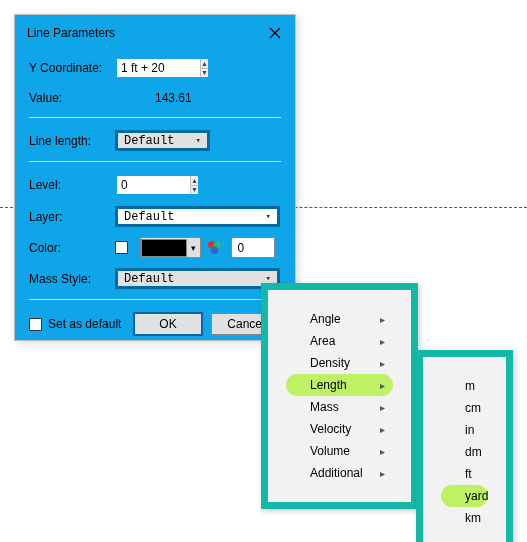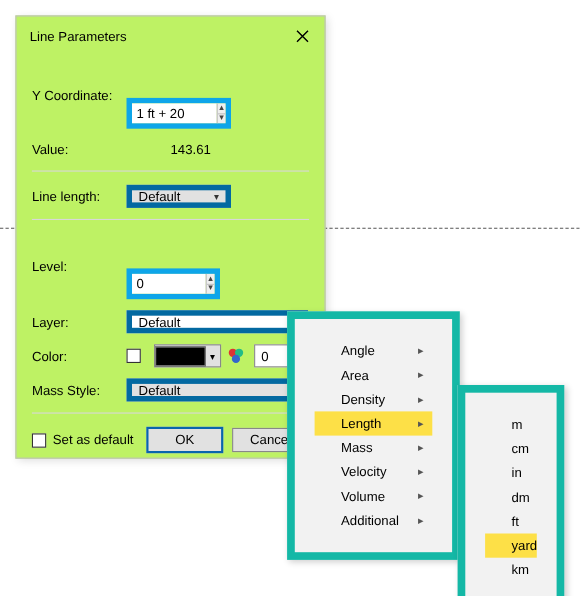--- a/index.html
+++ b/index.html
@@ -11,21 +11,21 @@
     width: 527px;
     height: 542px;
     position: relative;
     overflow: hidden;
   }
   .dialog {
     position: absolute;
     left: 14px;
     top: 14px;
     width: 282px;
-    background: #bef264;
+    background: #0ea5e9;
     border: 1px solid #bfbfbf;
     box-shadow: 2px 2px 8px rgba(0,0,0,0.15);
   }
   .titlebar {
     display: flex;
     align-items: center;
     justify-content: space-between;
     padding: 8px 10px 10px 12px;
   }
   .titlebar .title { font-size: 12px; }
@@ -43,22 +43,21 @@
   }
   .row .label { width: 86px; }
   .sep {
     border: none;
     border-top: 1px solid #d8d8d8;
     margin: 6px 0 12px 0;
   }
   .spinbox {
     display: flex;
     width: 95px;
-    border: 5px solid #0ea5e9;
-    margin-top: 32px;
+    border: 2px solid #0ea5e9;
   }
   .spinbox input {
     flex: 1 1 auto;
     min-width: 0;
     border: none;
     outline: none;
     font: inherit;
     padding: 2px 4px;
     height: 18px;
   }
@@ -72,23 +71,24 @@
     flex: 1;
     display: flex; align-items: center; justify-content: center;
     font-size: 7px; line-height: 1;
     color: #444;
   }
   .spinbtns div:first-child { border-bottom: 1px solid #c0c0c0; }
   .valtext { padding: 2px 0; margin-left: 40px; }
   .combo {
     display: inline-flex;
     align-items: center;
-    border: 5px solid #0369a1;
+    border: 3px solid #0369a1;
     background: #e1e1e1;
     height: 21px;
+    font-family: Liberation Mono, monospace;
   }
   .combo.small { width: 95px; }
   .combo.wide  { width: 165px; }
   .combo .txt { flex: 1; padding: 0 6px; }
   .combo .arrow {
     padding: 0 6px;
     font-size: 9px; color: #333;
   }
   .combo.white { background: #fff; }
   .checkbox {
@@ -171,21 +171,21 @@
     padding: 3px 8px 3px 24px;
     height: 22px;
     position: relative;
   }
   .mi .caret {
     position: absolute;
     right: 8px;
     font-size: 10px;
     color: #555;
   }
-  .mi.hl { background: #fde047; }
+  .mi.hl { background: #bef264; border-radius: 11px; }
   svg.paletteicon { width: 15px; height: 15px; }
 </style>
 </head>
 <body>
 
 <div class="dotted"></div>
 
 <div class="dialog">
   <div class="titlebar">
     <span class="title">Line Parameters</span>

